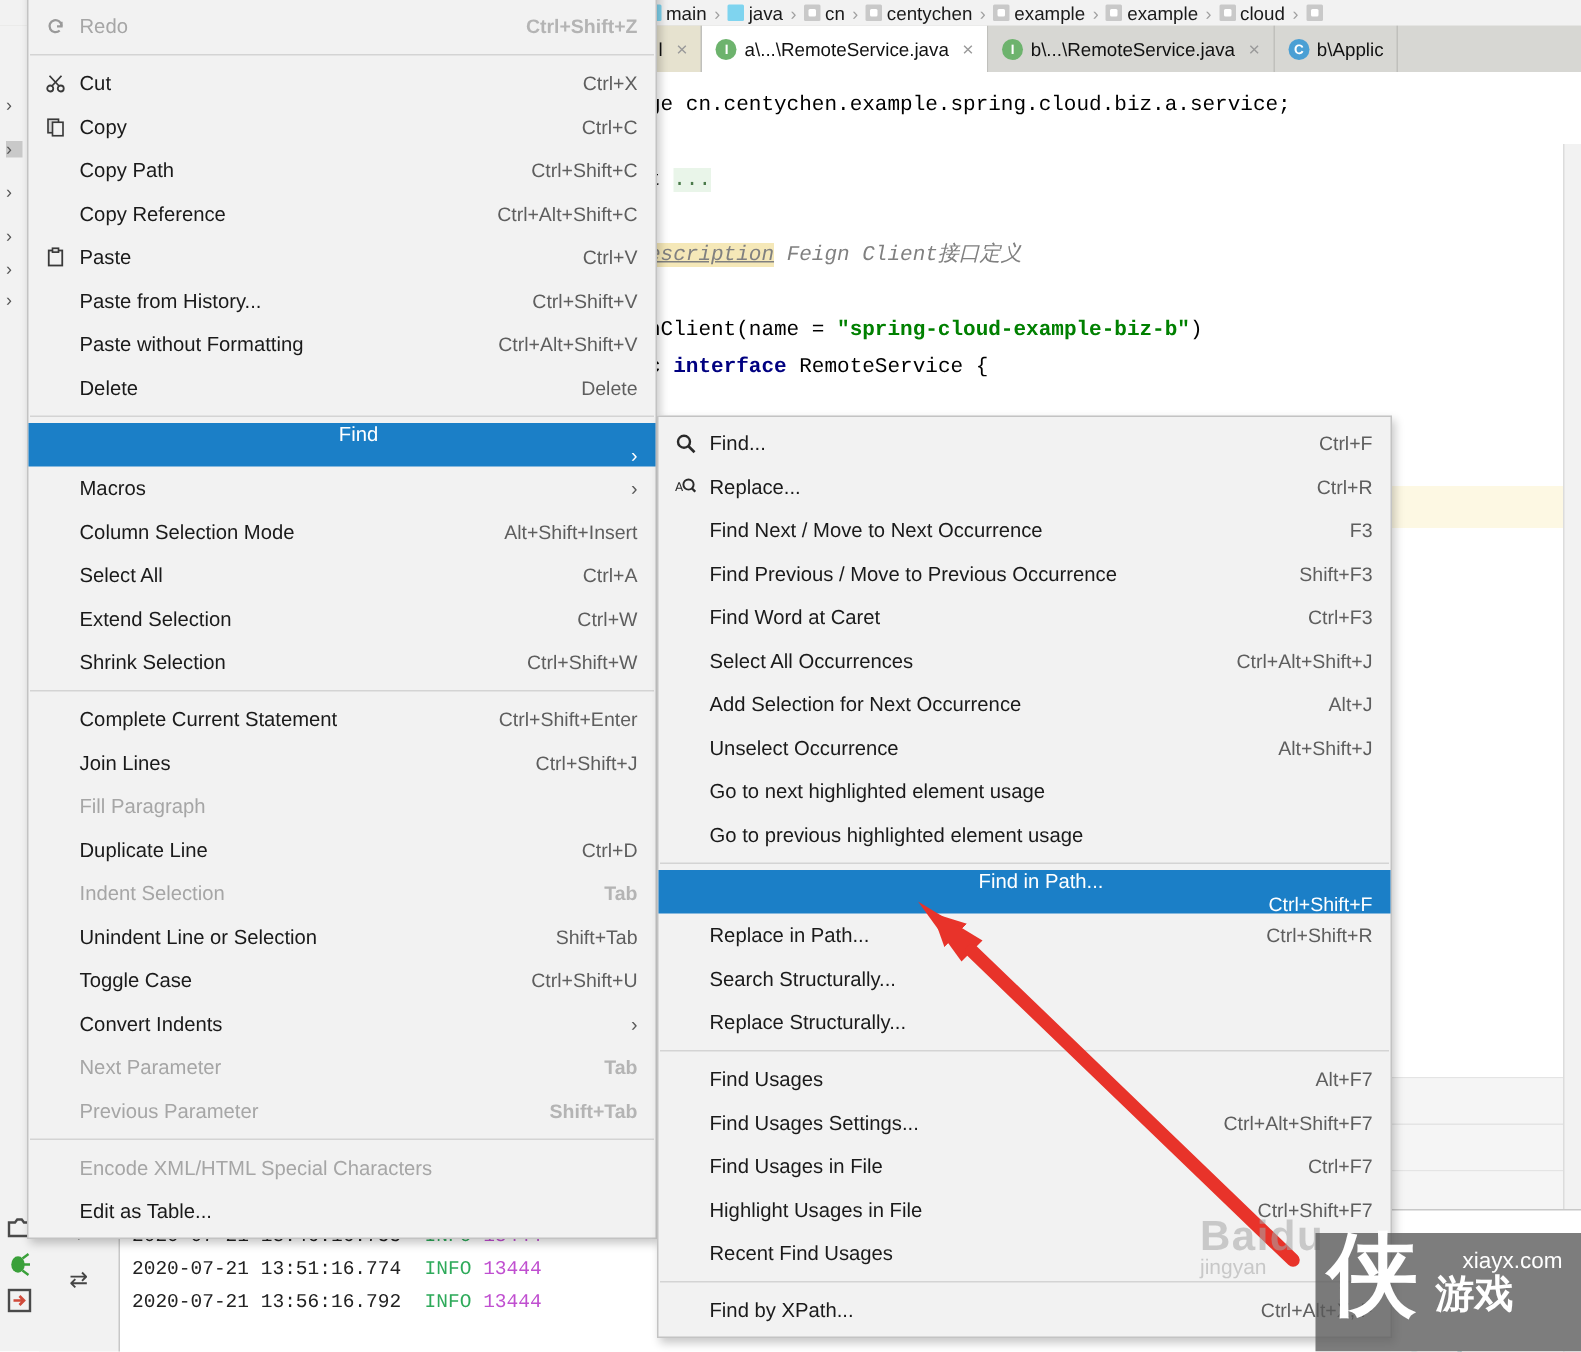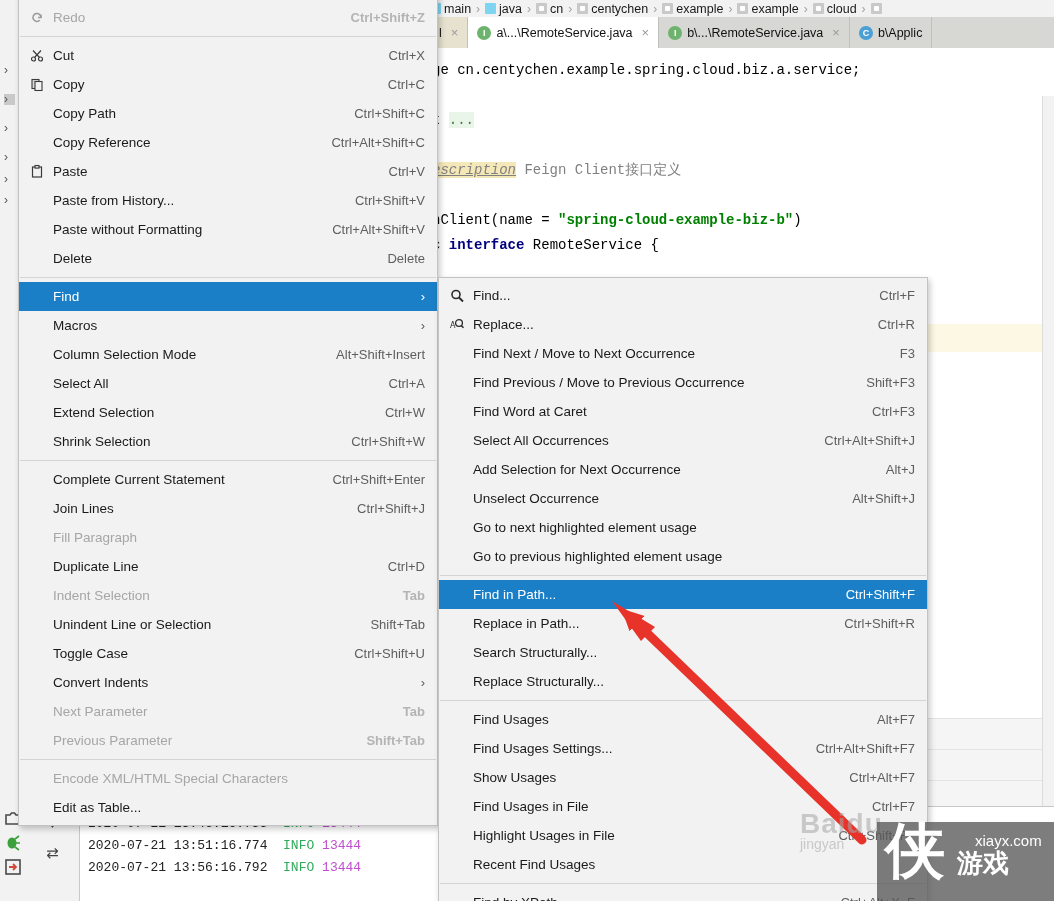--- a/index.html
+++ b/index.html
@@ -66,21 +66,21 @@
     position: absolute; left: 432px; top: 10px;
     font-family: "Liberation Mono", "DejaVu Sans Mono", monospace;
     font-size: 14px; line-height: 25px; color: #000;
     white-space: pre;
   }
   .code .kw { color: #000080; font-weight: bold; }
   .code .str { color: #008000; font-weight: bold; }
   .code .fold { background: #e9f5e9; color: #4a7a4a; }
   .code .tag { background: #f5e8b8; color: #808080; font-style: italic;
                text-decoration: underline; }
-  .code .jdoc { color: #808080; }
+  .code .jdoc { color: #808080; font-style: italic; }
 
   .hl-band {
     position: absolute; left: 925px; top: 276px; width: 129px; height: 28px;
     background: #fdf8e3;
   }
   .right-gutter {
     position: absolute; right: 0; top: 48px; width: 12px; height: 853px;
     background: #f2f2f2; border-left: 1px solid #dcdcdc;
   }
   .mini-rows { position: absolute; right: 12px; top: 640px; width: 118px; }
@@ -152,21 +152,21 @@
   }
   .mi .label { flex: 0 0 auto; }
   .mi .accel {
     margin-left: auto; padding-left: 26px;
     color: #5e5e5e; font-size: 13px;
   }
   .mi .arrow {
     margin-left: auto; padding-left: 20px;
     color: #5a5a5a; font-size: 13px; line-height: 1;
   }
-  .mi.sel { background: #1b7fc7; color: #ffffff; }
+  .mi.sel { background: #1b7fc7; color: #ffffff; flex-direction: column; }
   .mi.sel .accel, .mi.sel .arrow { color: #ffffff; }
   .mi.disabled { color: #a6a6a6; }
   .mi.disabled .accel { color: #b4b4b4; font-weight: bold; }
   .mi-icon {
     position: absolute; left: 9px; top: 50%; transform: translateY(-50%);
     width: 17px; height: 17px; display: flex;
     align-items: center; justify-content: center;
   }
   .sep { height: 1px; background: #d4d4d4; margin: 4px 1px; }
 
@@ -598,24 +598,20 @@
     <div class="mi">
       <span class="label">Find Usages</span>
       <span class="accel">Alt+F7</span>
     </div>
 
     <div class="mi">
       <span class="label">Find Usages Settings...</span>
       <span class="accel">Ctrl+Alt+Shift+F7</span>
     </div>
 
-    <div class="mi">
-      <span class="label">Show Usages</span>
-      <span class="accel">Ctrl+Alt+F7</span>
-    </div>
 
     <div class="mi">
       <span class="label">Find Usages in File</span>
       <span class="accel">Ctrl+F7</span>
     </div>
 
     <div class="mi">
       <span class="label">Highlight Usages in File</span>
       <span class="accel">Ctrl+Shift+F7</span>
     </div>

